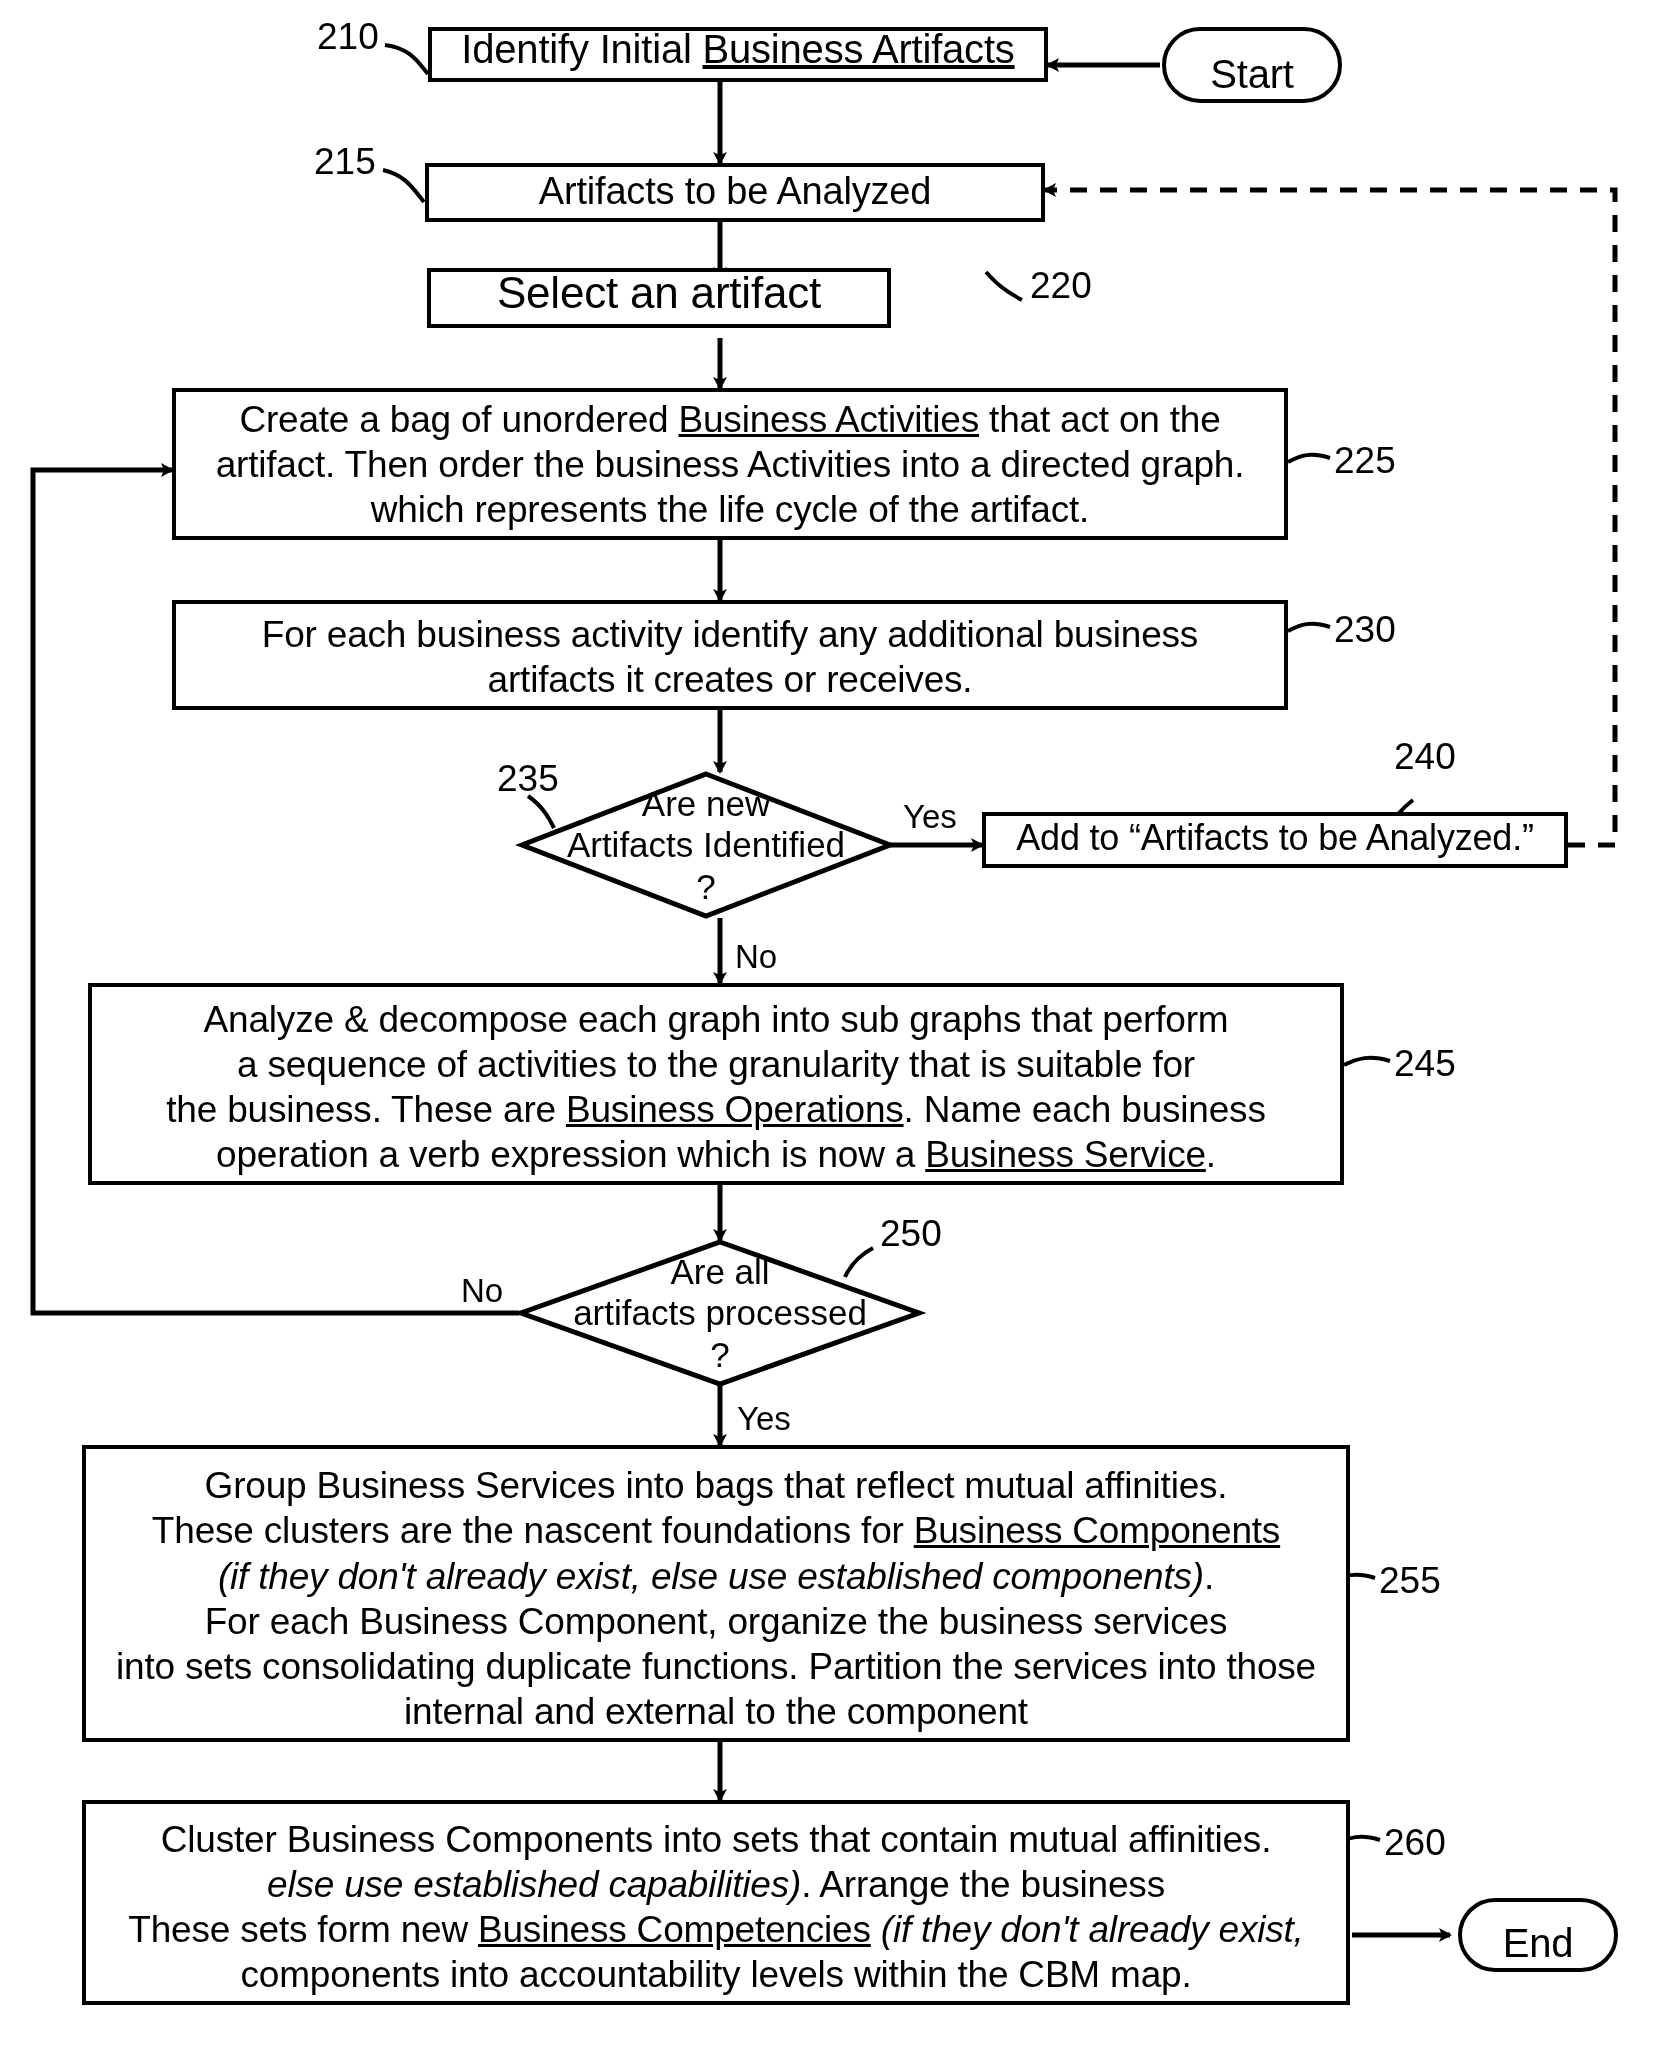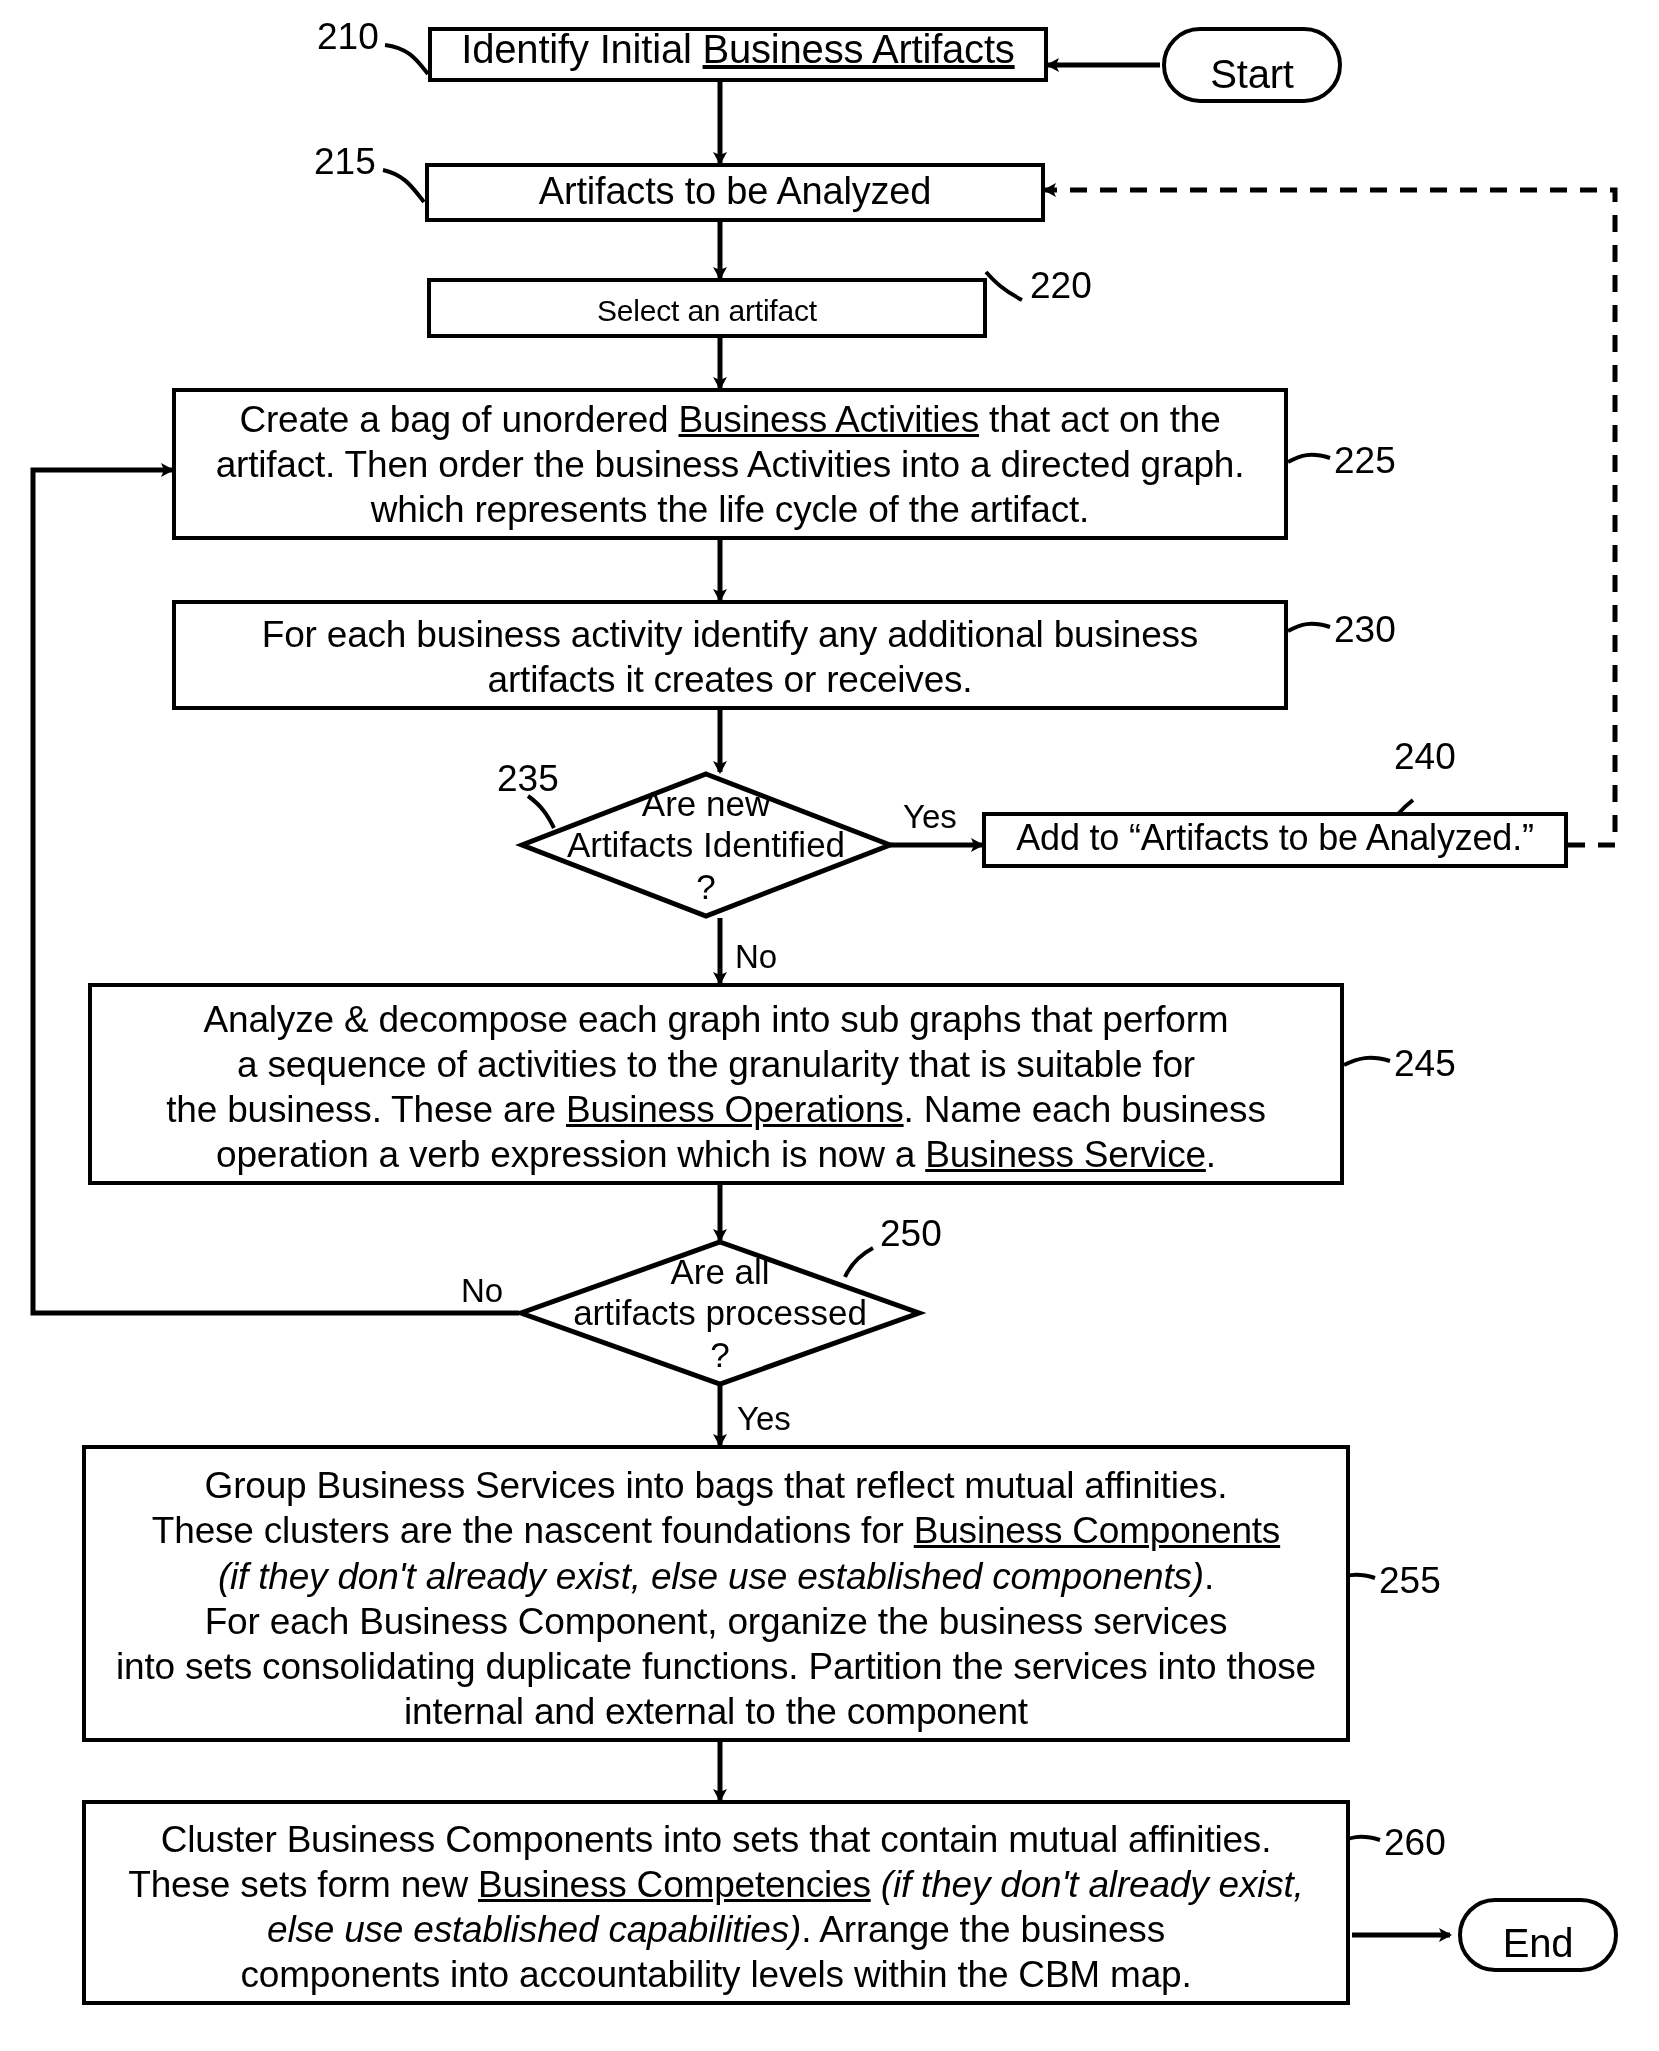--- a/index.html
+++ b/index.html
@@ -153,21 +153,21 @@
       <span><span>Identify Initial </span><span class="u">Business Artifacts</span></span>
     </span>
   </div>
   <div class="ref" style="left:317px; top:16px;">210</div>
 
   <div class="node box" style="left:425px; top:163px; width:620px; height:59px; font-size:38px;">
     <span>Artifacts to be Analyzed</span>
   </div>
   <div class="ref" style="left:314px; top:141px;">215</div>
 
-  <div class="node box" style="left:427px; top:278px; width:560px; height:60px; font-size:30px;">
+  <div class="node box" style="left:427px; top:268px; width:464px; height:60px; font-size:44px;">
     <span>Select an artifact</span>
   </div>
   <div class="ref" style="left:1030px; top:265px;">220</div>
 
   <div class="node box" style="left:172px; top:388px; width:1116px; height:152px; font-size:37px;">
     <span class="txt-lines">
       <span><span>Create a bag of unordered </span><span class="u">Business Activities</span><span> that act on the</span></span>
       <span>artifact. Then order the business Activities into a directed graph.</span>
       <span>which represents the life cycle of the artifact.</span>
     </span>
@@ -233,20 +233,20 @@
       <span>For each Business Component, organize the business services</span>
       <span>into sets consolidating duplicate functions. Partition the services into those</span>
       <span>internal and external to the component</span>
     </span>
   </div>
   <div class="ref" style="left:1379px; top:1560px;">255</div>
 
   <div class="node box" style="left:82px; top:1800px; width:1268px; height:205px; font-size:37px;">
     <span class="txt-lines">
       <span>Cluster Business Components into sets that contain mutual affinities.</span>
+      <span><span class="it">else use established capabilities)</span><span>. Arrange the business</span></span>
       <span><span>These sets form new </span><span class="u">Business Competencies</span><span class="it"> (if they don't already exist,</span></span>
-      <span><span class="it">else use established capabilities)</span><span>. Arrange the business</span></span>
       <span>components into accountability levels within the CBM map.</span>
     </span>
   </div>
   <div class="ref" style="left:1384px; top:1822px;">260</div>
 
 </div>
 
 </body></html>

